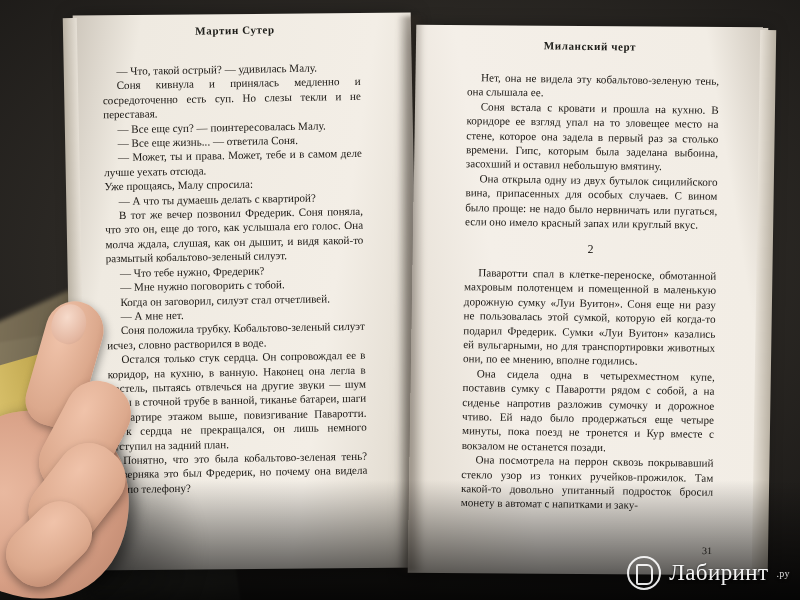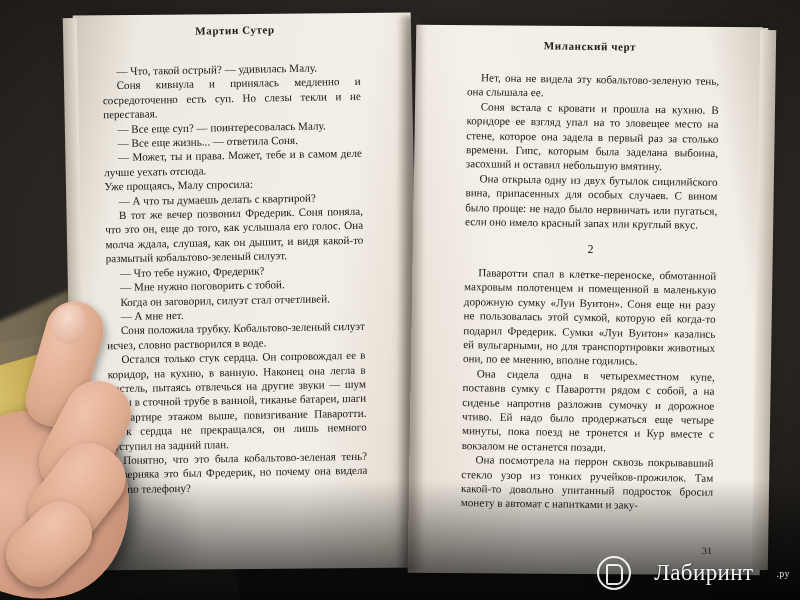--- a/index.html
+++ b/index.html
@@ -209,21 +209,21 @@
     background: radial-gradient(ellipse at 20% 50%, rgba(0,0,0,.4) 0%, rgba(0,0,0,0) 70%);
     filter: blur(6px);
   }
 
   
   .watermark {
     position: absolute;
     right: 10px; bottom: 10px;
     display: flex;
     align-items: center;
-    gap: 23px;
+    gap: 8px;
     z-index: 60;
   }
   .wm-logo {
     width: 30px; height: 30px;
     border: 2px solid rgba(255,255,255,.9);
     border-radius: 50%;
     position: relative;
   }
   .wm-logo:after {
     content: "";

